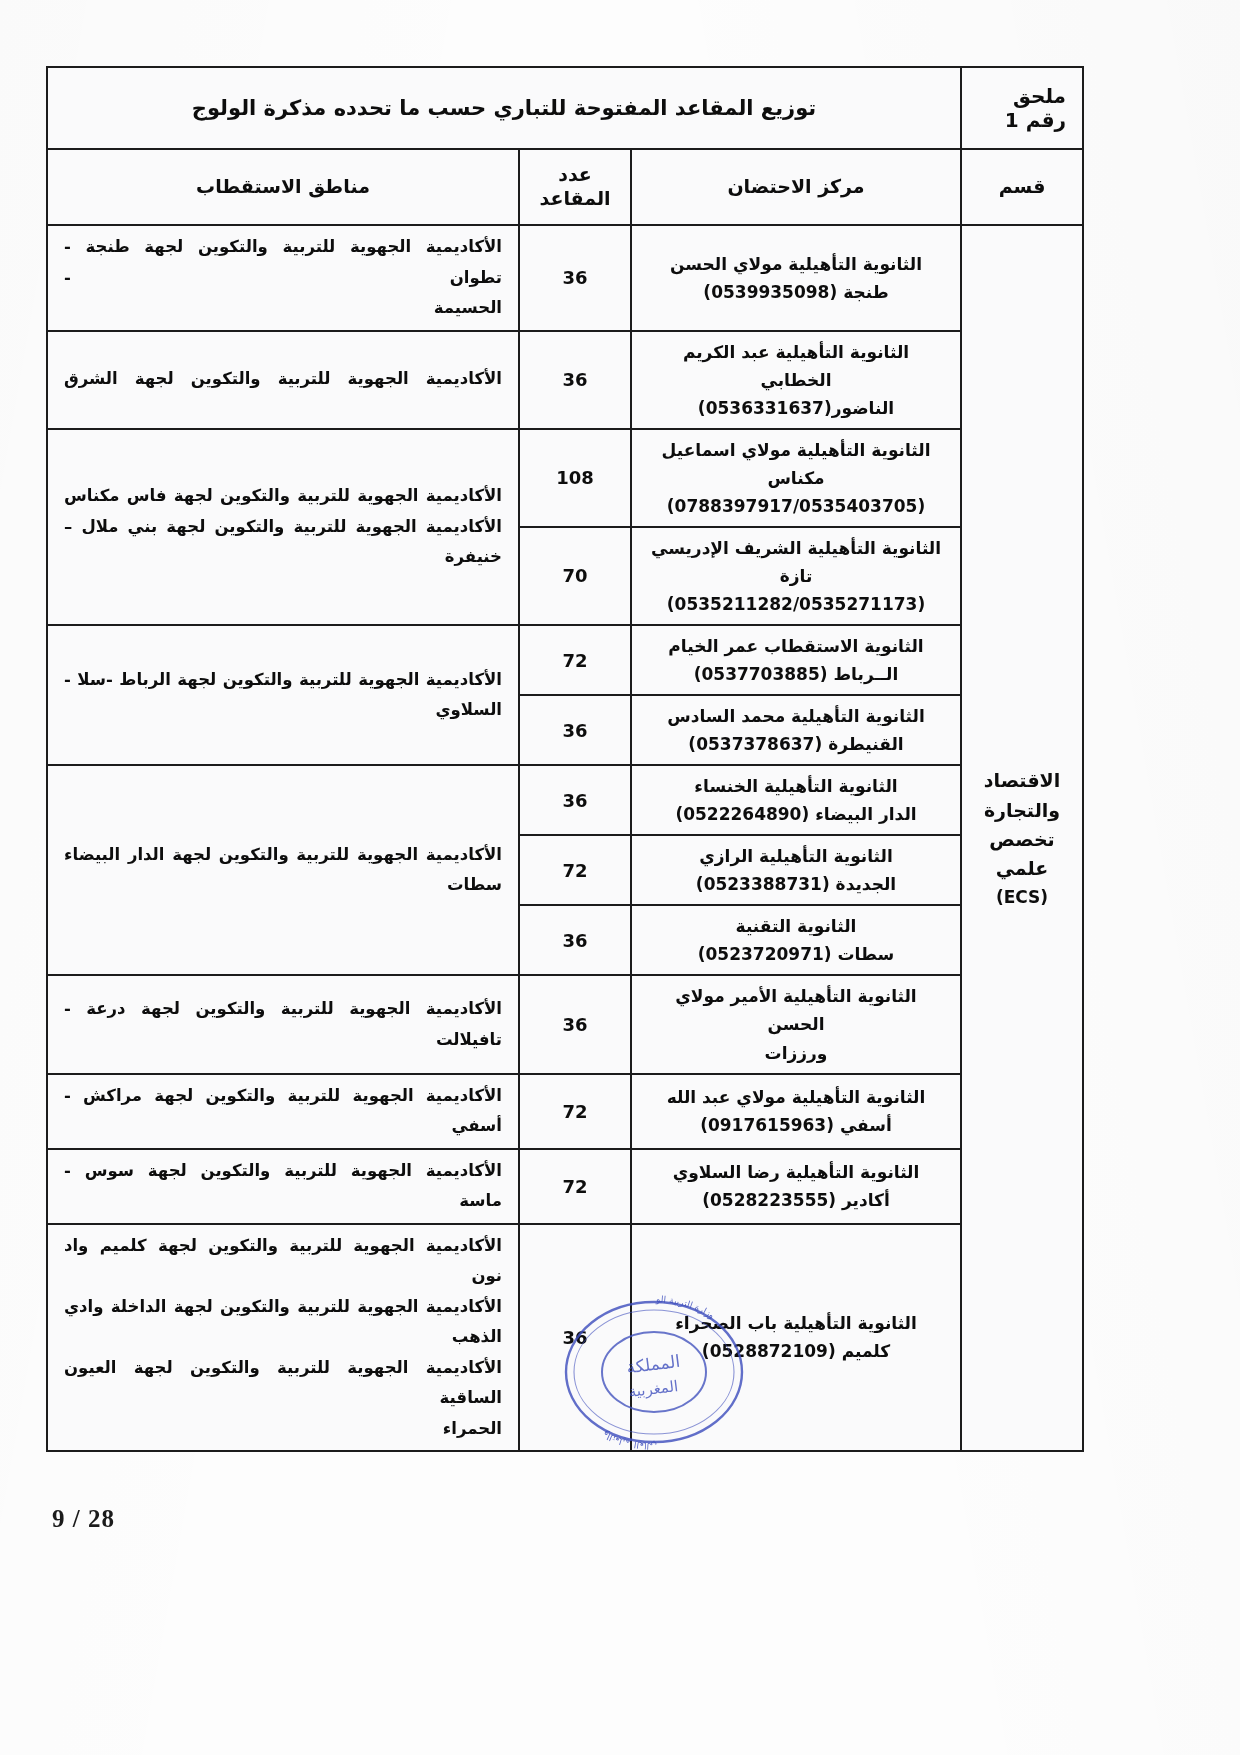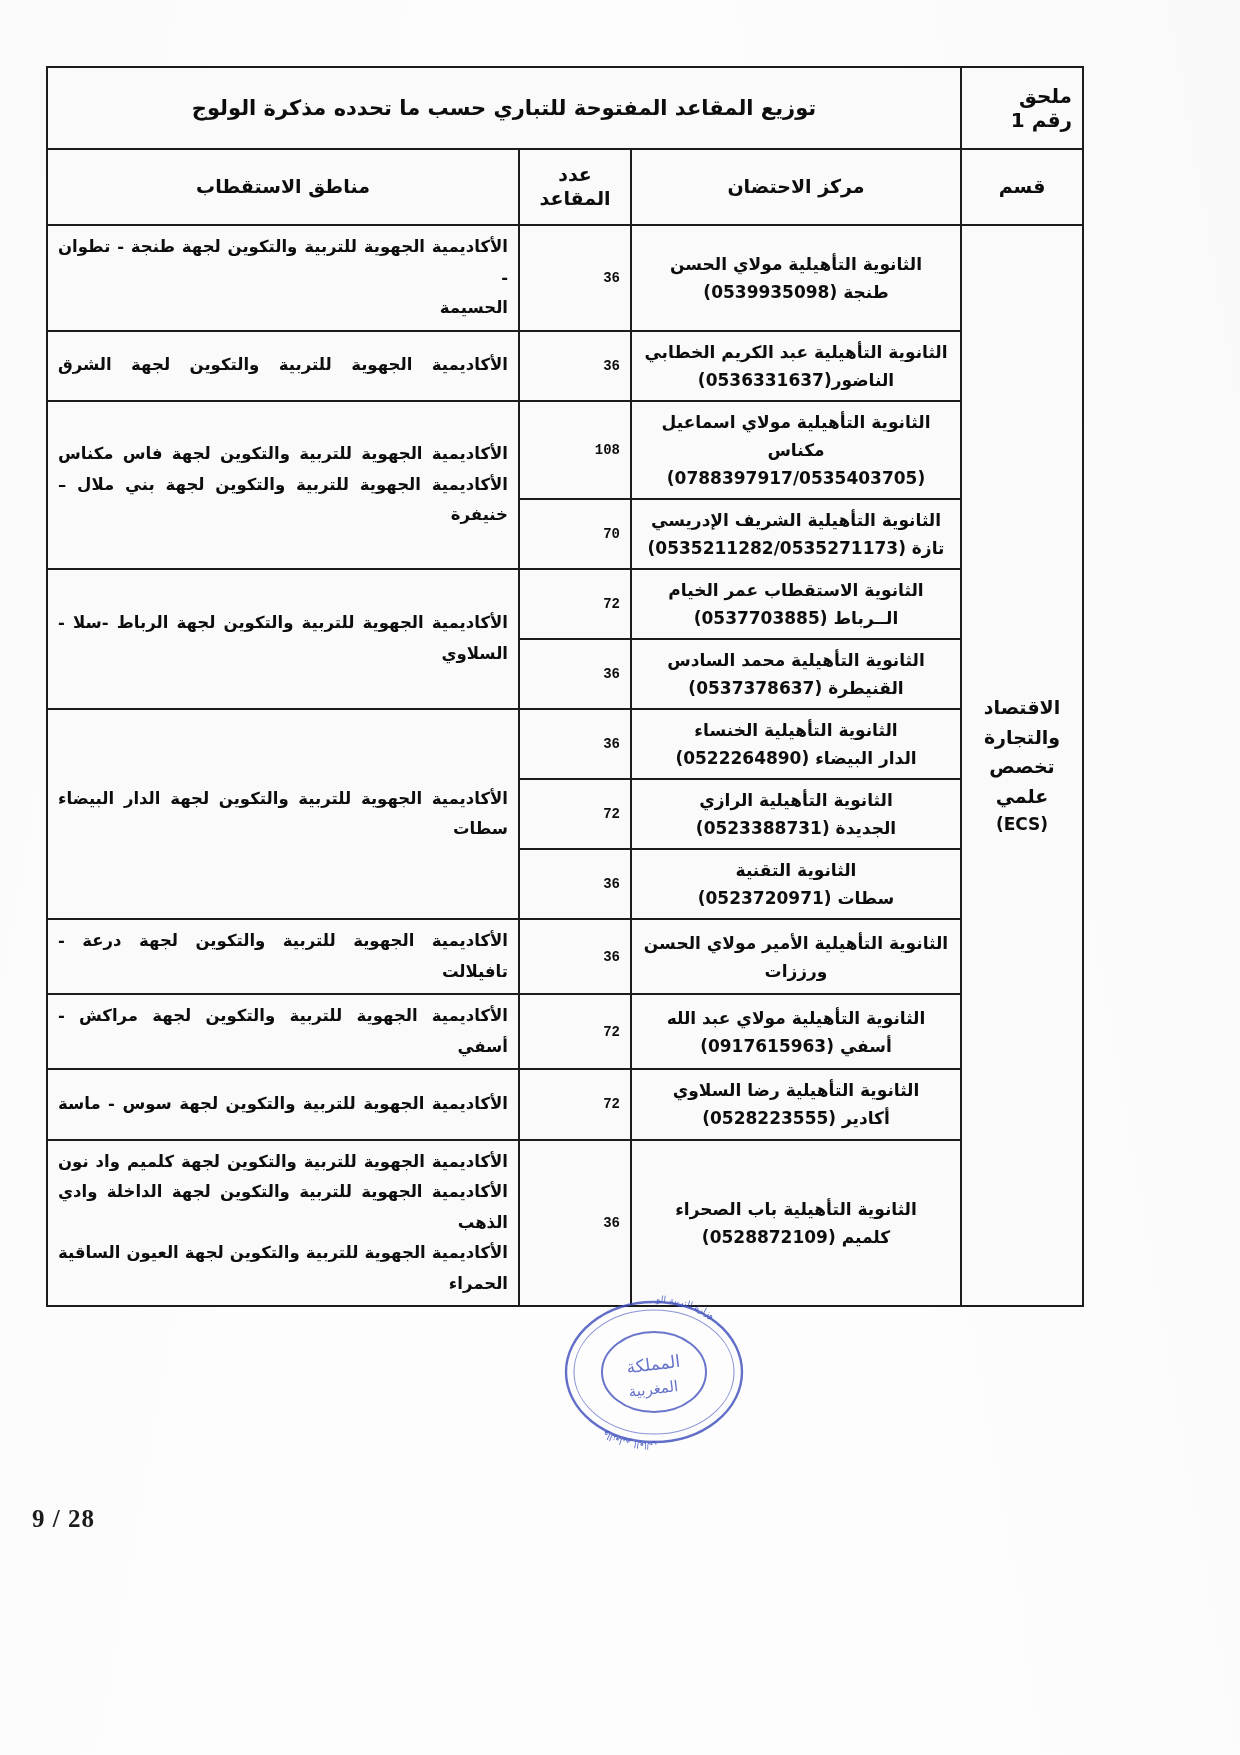--- a/index.html
+++ b/index.html
@@ -38,21 +38,21 @@
   table.allocation {
     width: 1036px;
     border-collapse: collapse;
     table-layout: fixed;
     direction: rtl;
     background: #fbfbfc;
   }
   table.allocation td,
   table.allocation th {
     border: 2px solid #1c1c1c;
-    padding: 6px 10px;
+    padding: 6px 16px;
     vertical-align: middle;
     font-weight: bold;
     background: #fafafb;
   }
 
   
   col.c-section { width: 122px; }
   col.c-center  { width: 330px; }
   col.c-seats   { width: 112px; }
   col.c-zones   { width: 472px; }
@@ -86,23 +86,23 @@
   td.center-cell {
     text-align: center;
     font-size: 17px;
     line-height: 1.65;
     padding-top: 12px;
     padding-bottom: 12px;
   }
   td.center-cell .phone { font-weight: bold; }
 
   td.seats-cell {
-    font-size: 14px;
-    font-weight: bold;
-    font-family: Liberation Mono, monospace;
+    text-align: center;
+    font-size: 18px;
+    font-weight: bold;
   }
 
   td.zones-cell {
     text-align: justify;
     text-align-last: justify;
     font-size: 16.5px;
     line-height: 1.85;
     padding: 12px 14px;
     margin-left: 28px;
   }
@@ -122,21 +122,21 @@
     left: 556px;
     top: 1290px;
     width: 196px;
     height: 165px;
     pointer-events: none;
   }
 
   
   .page-number {
     position: absolute;
-    left: 32px;
+    left: 52px;
     top: 1505px;
     direction: ltr;
     font-size: 25px;
     font-weight: bold;
     font-family: "Liberation Serif", "DejaVu Serif", serif;
     color: #1b1b1b;
     letter-spacing: 1px;
     text-align: right;
   }
 </style>

